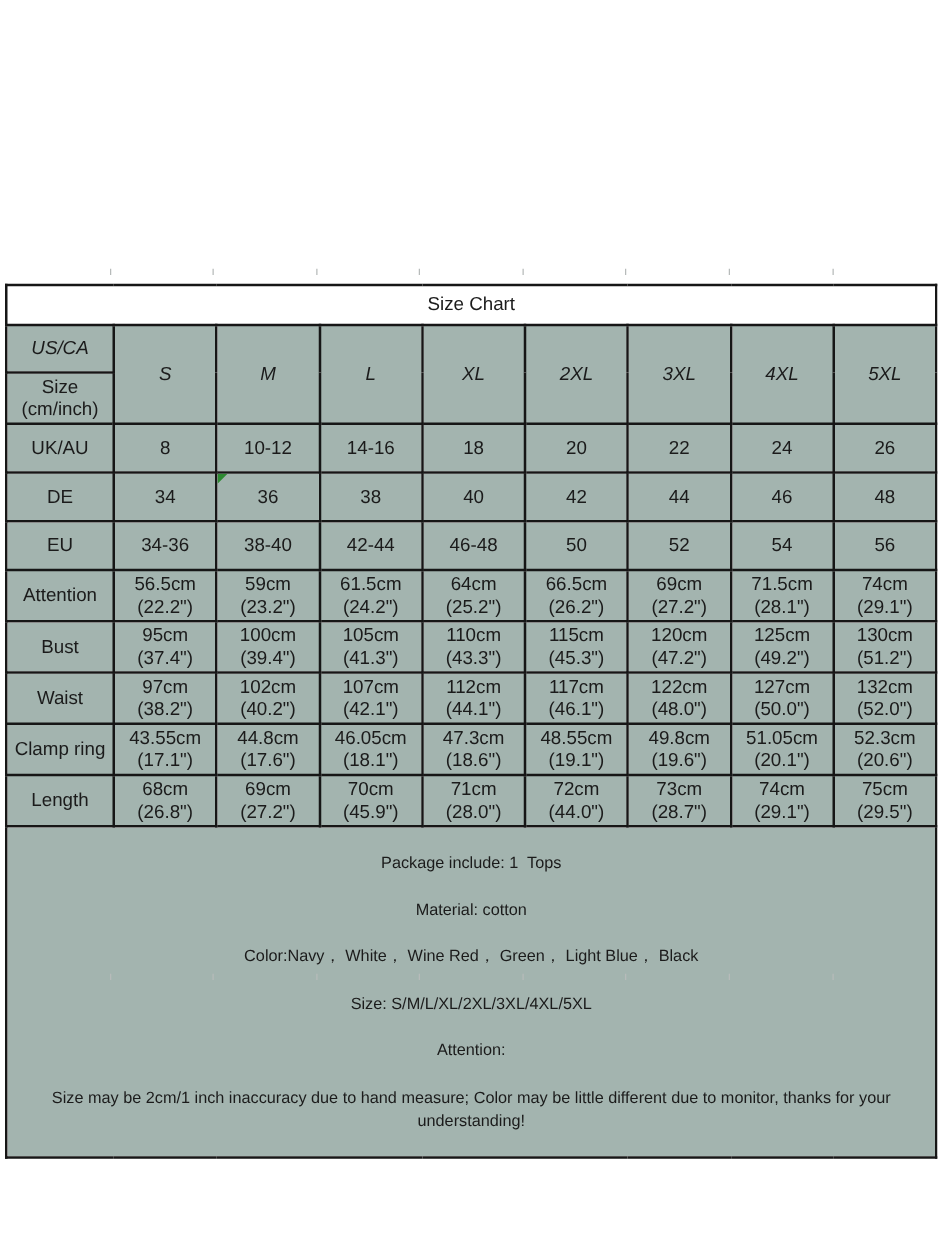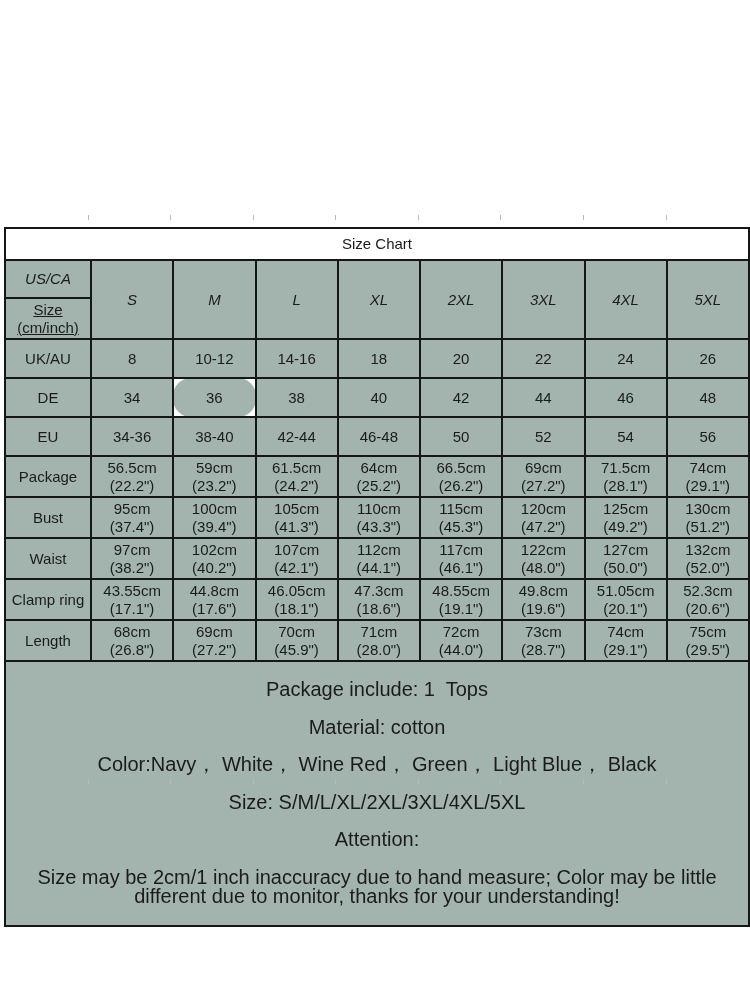--- a/index.html
+++ b/index.html
@@ -18,36 +18,36 @@
     border: 2px solid #161616;
     background: #a3b4af;
     text-align: center; vertical-align: middle;
     font-size: 15px; line-height: 18px;
     padding: 0;
     white-space: pre-line;
     overflow: hidden;
   }
   tr.r-title td { background: #ffffff; height: 30px; }
   tr.r-h1 td { height: 36px; font-style: italic; }
-  tr.r-h2 td { height: 39px; text-decoration: underline; }
+  tr.r-h2 td { height: 39px; }
   tr.r-std td { height: 37px; }
   tr.r-measure td { height: 39px; }
-  td.flagged { position: relative; border-radius: 18px; }
+  td.flagged { position: relative; }
   .flag {
     position: absolute; top: 0; left: 0; width: 0; height: 0;
     border-top: 8px solid #2d8a32; border-right: 8px solid transparent;
   }
   td.notes {
     background: #ffffff; height: 137px;
     text-align: left; vertical-align: top;
     padding: 1px 4px 0 4px;
   }
   td.notes .note-line {
     white-space: pre-wrap;
-    font-size: 20px; line-height: 19.5px;
+    font-size: 13px; line-height: 19.5px;
   }
 </style>
 </head>
 <body>
 
 <div class="sheet">
 
   <div class="tick" style="left:88px;top:215px"></div>
   <div class="tick" style="left:170px;top:215px"></div>
   <div class="tick" style="left:253px;top:215px"></div>
@@ -121,21 +121,21 @@
       <td>38-40</td>
       <td>42-44</td>
       <td>46-48</td>
       <td>50</td>
       <td>52</td>
       <td>54</td>
       <td>56</td>
     </tr>
 
     <tr class="r-measure">
-      <td>Package</td>
+      <td>Attention</td>
       <td>56.5cm
 (22.2")</td>
       <td>59cm
 (23.2")</td>
       <td>61.5cm
 (24.2")</td>
       <td>64cm
 (25.2")</td>
       <td>66.5cm
 (26.2")</td>

